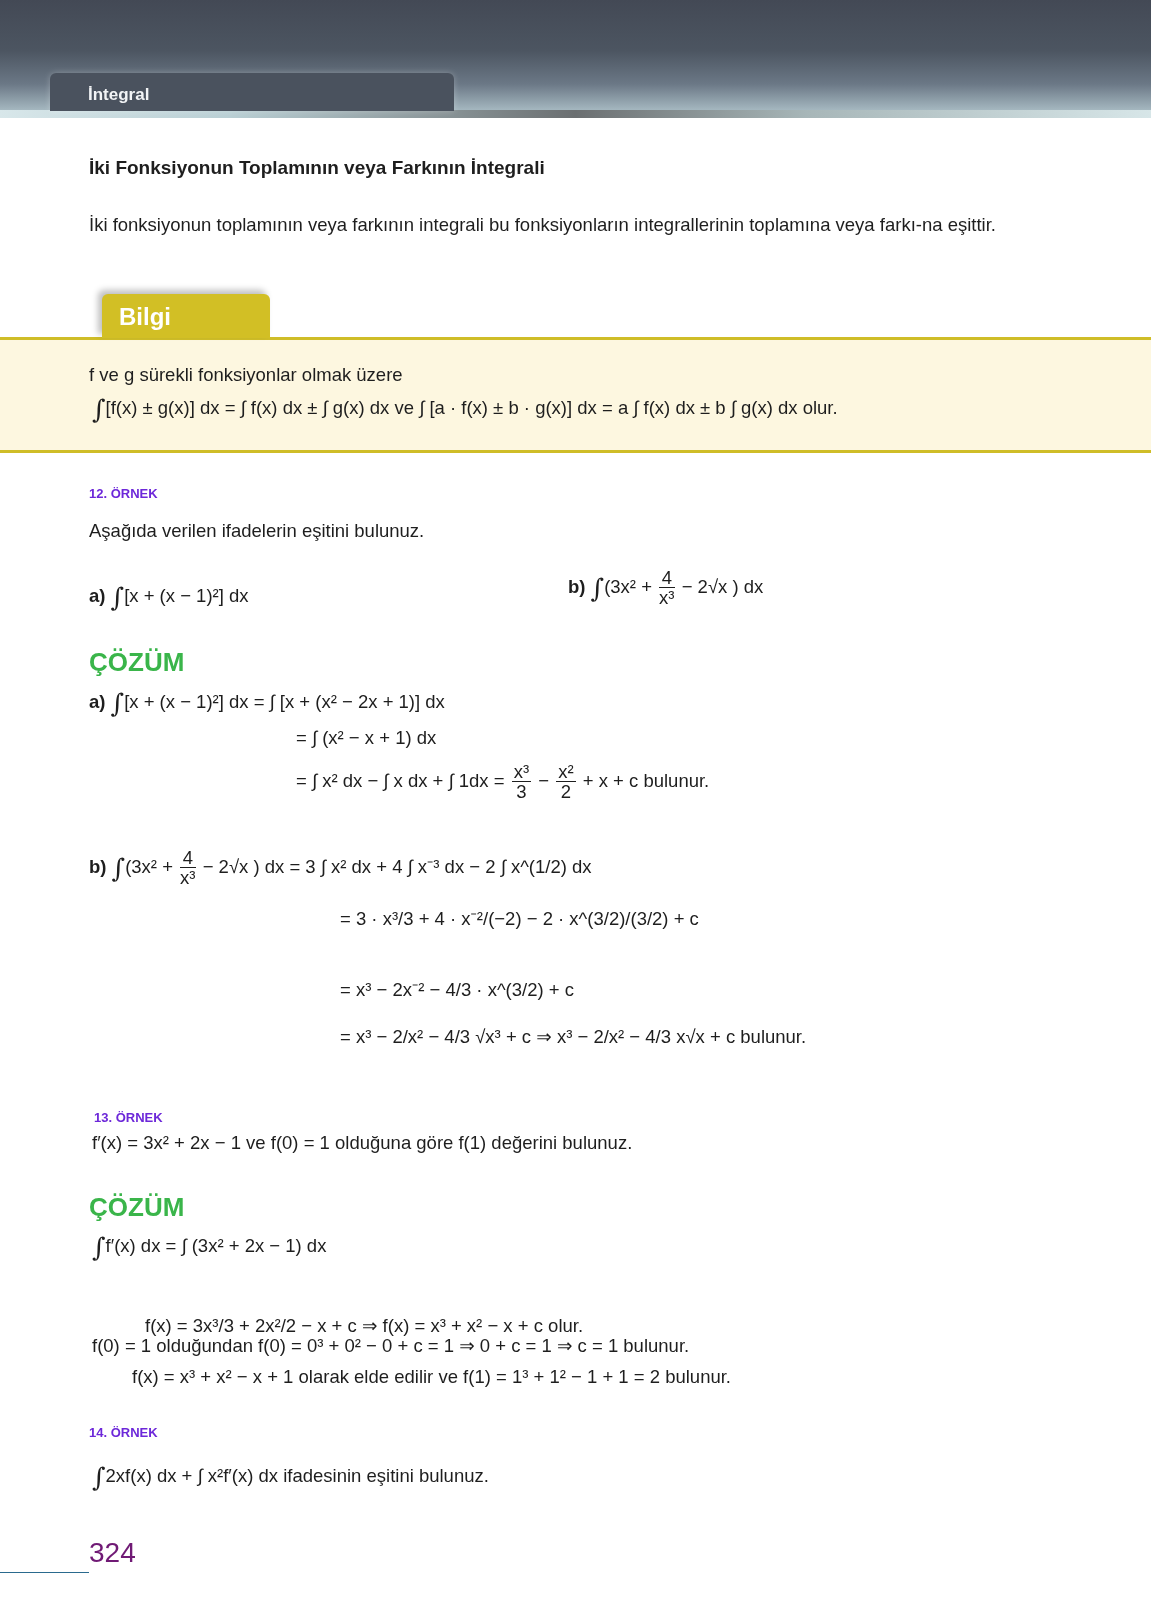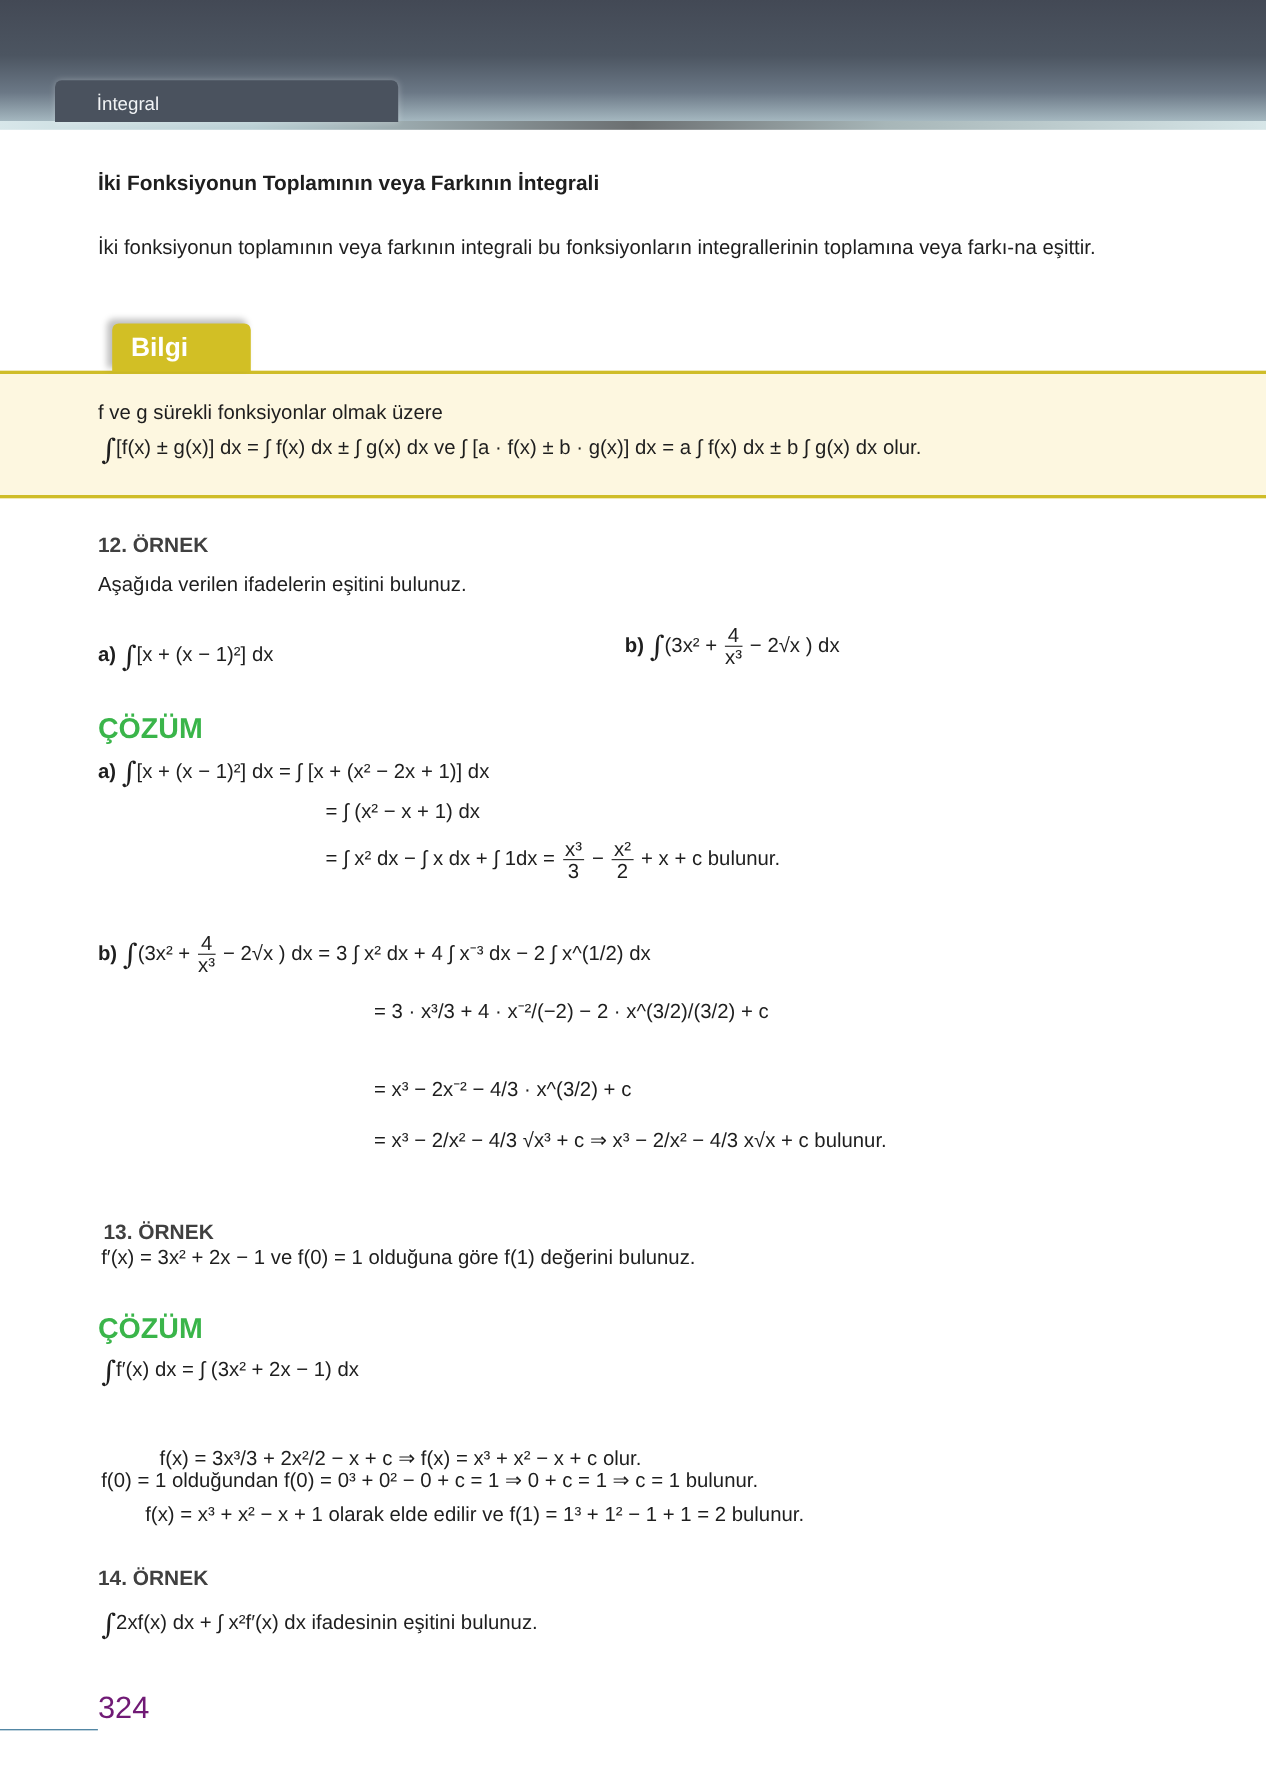--- a/index.html
+++ b/index.html
@@ -1,31 +1,31 @@
 <!DOCTYPE html>
 <html><head>
 <meta charset="utf-8">
 <style>
   html, body { margin:0; padding:0; }
   body { width:1151px; height:1624px; position:relative; background:#ffffff; font-family:"Liberation Sans", sans-serif; color:#1e1e1e; overflow:hidden; }
   .header { position:absolute; left:0; top:0; width:1151px; height:112px;
     background:linear-gradient(180deg,#434955 0%,#4c5561 45%,#6b7886 75%,#a9bcc4 100%); }
   .header-band { position:absolute; left:0; top:110px; width:1151px; height:8px;
     background:linear-gradient(90deg,#d8e7ea 0%,#b9cfd4 20%,#6b6f71 50%,#a7b6b8 70%,#d7e6e8 100%); }
-  .chapter-tab { position:absolute; left:50px; top:73px; width:312px; height:38px; background:#4a525e; border-radius:6px 6px 0 0; box-shadow:0 0 6px rgba(255,255,255,0.25); }
+  .chapter-tab { position:absolute; left:50px; top:73px; width:404px; height:38px; background:#4a525e; border-radius:6px 6px 0 0; box-shadow:0 0 6px rgba(255,255,255,0.25);font-weight:bold; }
   .chapter-tab span { position:absolute; left:38px; top:12px; color:#f2f4f6; font-size:17px; }
   .abs { position:absolute; white-space:nowrap; }
   .h-title { left:89px; top:157px; font-weight:bold; font-size:19px; }
   .para { left:89px; top:211px; font-size:18.5px; line-height:27px; width:940px; white-space:normal; }
   .bilgi-box { position:absolute; left:0; top:337px; width:1151px; height:110px; background:#fdf7e0; border-top:3px solid #cfbd28; border-bottom:3px solid #cfbd28; }
-  .bilgi-tab { position:absolute; left:102px; top:294px; width:126px; height:44px; background:#d2bf25; border-radius:6px 6px 0 0; box-shadow:-4px -4px 6px rgba(0,0,0,0.25); }
+  .bilgi-tab { position:absolute; left:102px; top:294px; width:168px; height:44px; background:#d2bf25; border-radius:6px 6px 0 0; box-shadow:-4px -4px 6px rgba(0,0,0,0.25); }
   .bilgi-tab span { position:absolute; left:17px; top:9px; font-size:24px; font-weight:bold; color:#fff; }
   .math { font-size:18.5px; }
   .intg { font-family:"DejaVu Serif", serif; font-size:26px; font-style:italic; vertical-align:-4px; }
-  .ornek { color:#404040; font-weight:bold; font-size:19px; }
+  .ornek { color:#6d28d9; font-weight:bold; font-size:13px; }
   .cozum { color:#3ab54a; font-weight:bold; font-size:26px; }
   .frac { display:inline-block; vertical-align:middle; text-align:center; line-height:1.05; margin:0 2px; }
   .frac > span { display:block; }
   .frac > span.num { border-bottom:1px solid #1e1e1e; padding:0 2px; }
   .page-num { left:89px; top:1537px; font-size:28px; color:#701a75; }
   .page-line { position:absolute; left:0; top:1572px; width:89px; height:1px; background:#2a6a8e; }
   b.lbl { font-weight:bold; }
 </style>
 </head>
 <body>

